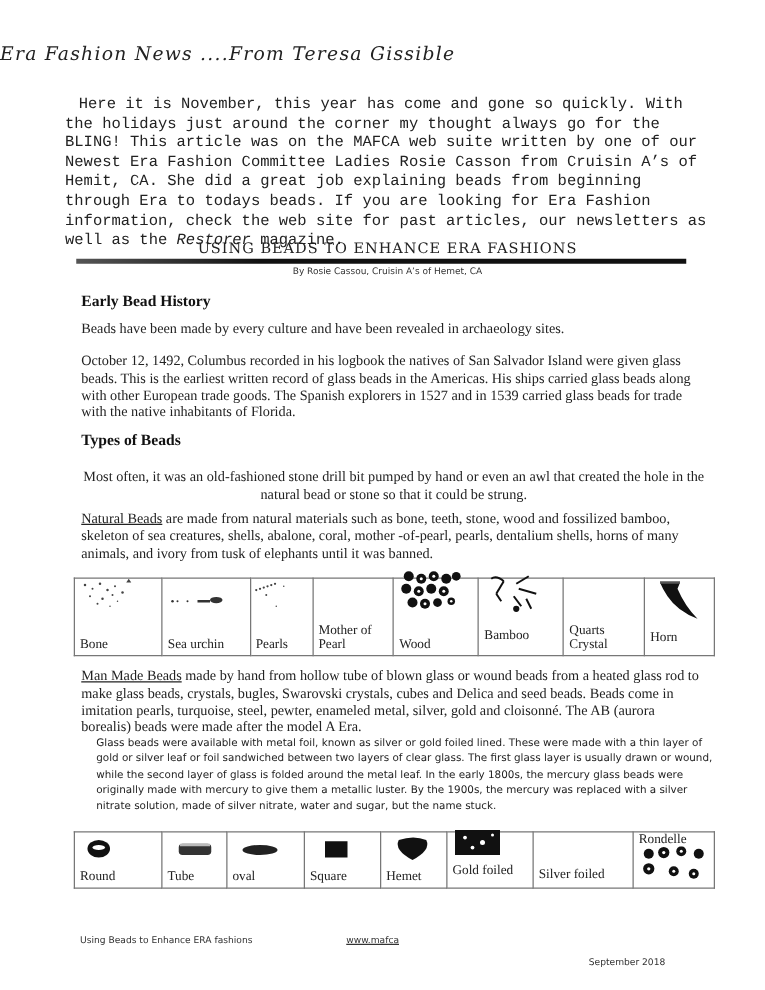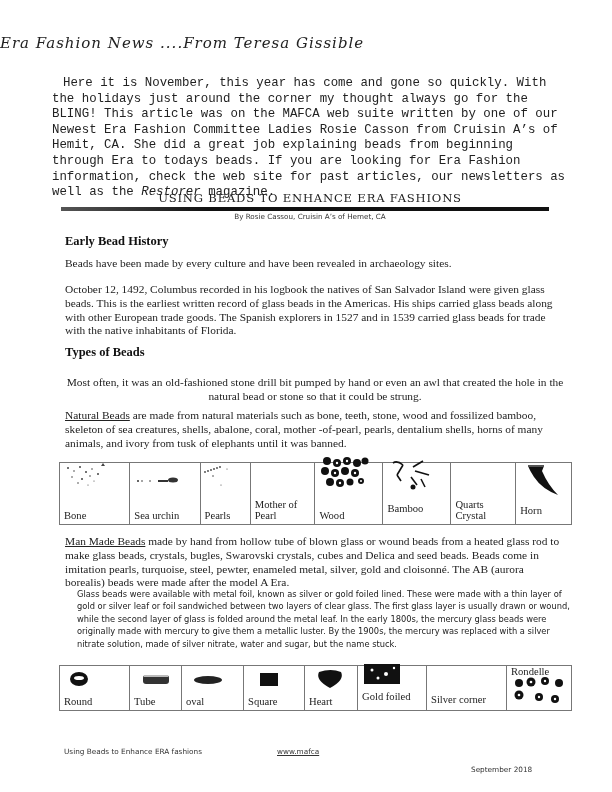--- a/index.html
+++ b/index.html
@@ -269,41 +269,41 @@
             </svg>
       </div>
       <span class="lbl">Square</span>
     </td>
     <td>
       <div class="img-slot" style="height:26px;">
         <svg width="53" height="26">
               <path d="M14 6 Q26 2 36 6 Q40 14 25 22 Q10 14 14 6 Z" fill="#111"></path>
             </svg>
       </div>
-      <span class="lbl">Heart</span>
+      <span class="lbl">Hemet</span>
     </td>
     <td style="padding-bottom:8px;margin-left:35px;">
       <div class="img-slot" style="height:24px; top:-4px;">
         <svg width="69" height="28">
               <g fill="#111">
                 <rect x="6" y="2" width="36" height="20"></rect>
               </g>
               <g fill="#fff">
                 <circle cx="14" cy="8" r="1.5"></circle>
                 <circle cx="28" cy="12" r="2"></circle>
                 <circle cx="36" cy="6" r="1.2"></circle>
                 <circle cx="20" cy="16" r="1.5"></circle>
               </g>
             </svg>
       </div>
       <span class="lbl">Gold foiled</span>
     </td>
     <td style="padding-bottom:5px;">
       <div class="img-slot"></div>
-      <span class="lbl">Silver corner</span>
+      <span class="lbl">Silver foiled</span>
     </td>
     <td style="vertical-align:top; padding-top:0;">
       <span class="lbl" style="">Rondelle</span>
       <div style="height:28px;">
         <svg width="60" height="28">
               <g fill="#111">
                 <circle cx="8" cy="6" r="4"></circle>
                 <circle cx="20" cy="5" r="4.5"></circle>
                 <circle cx="34" cy="4" r="4"></circle>
                 <circle cx="48" cy="6" r="4"></circle>

